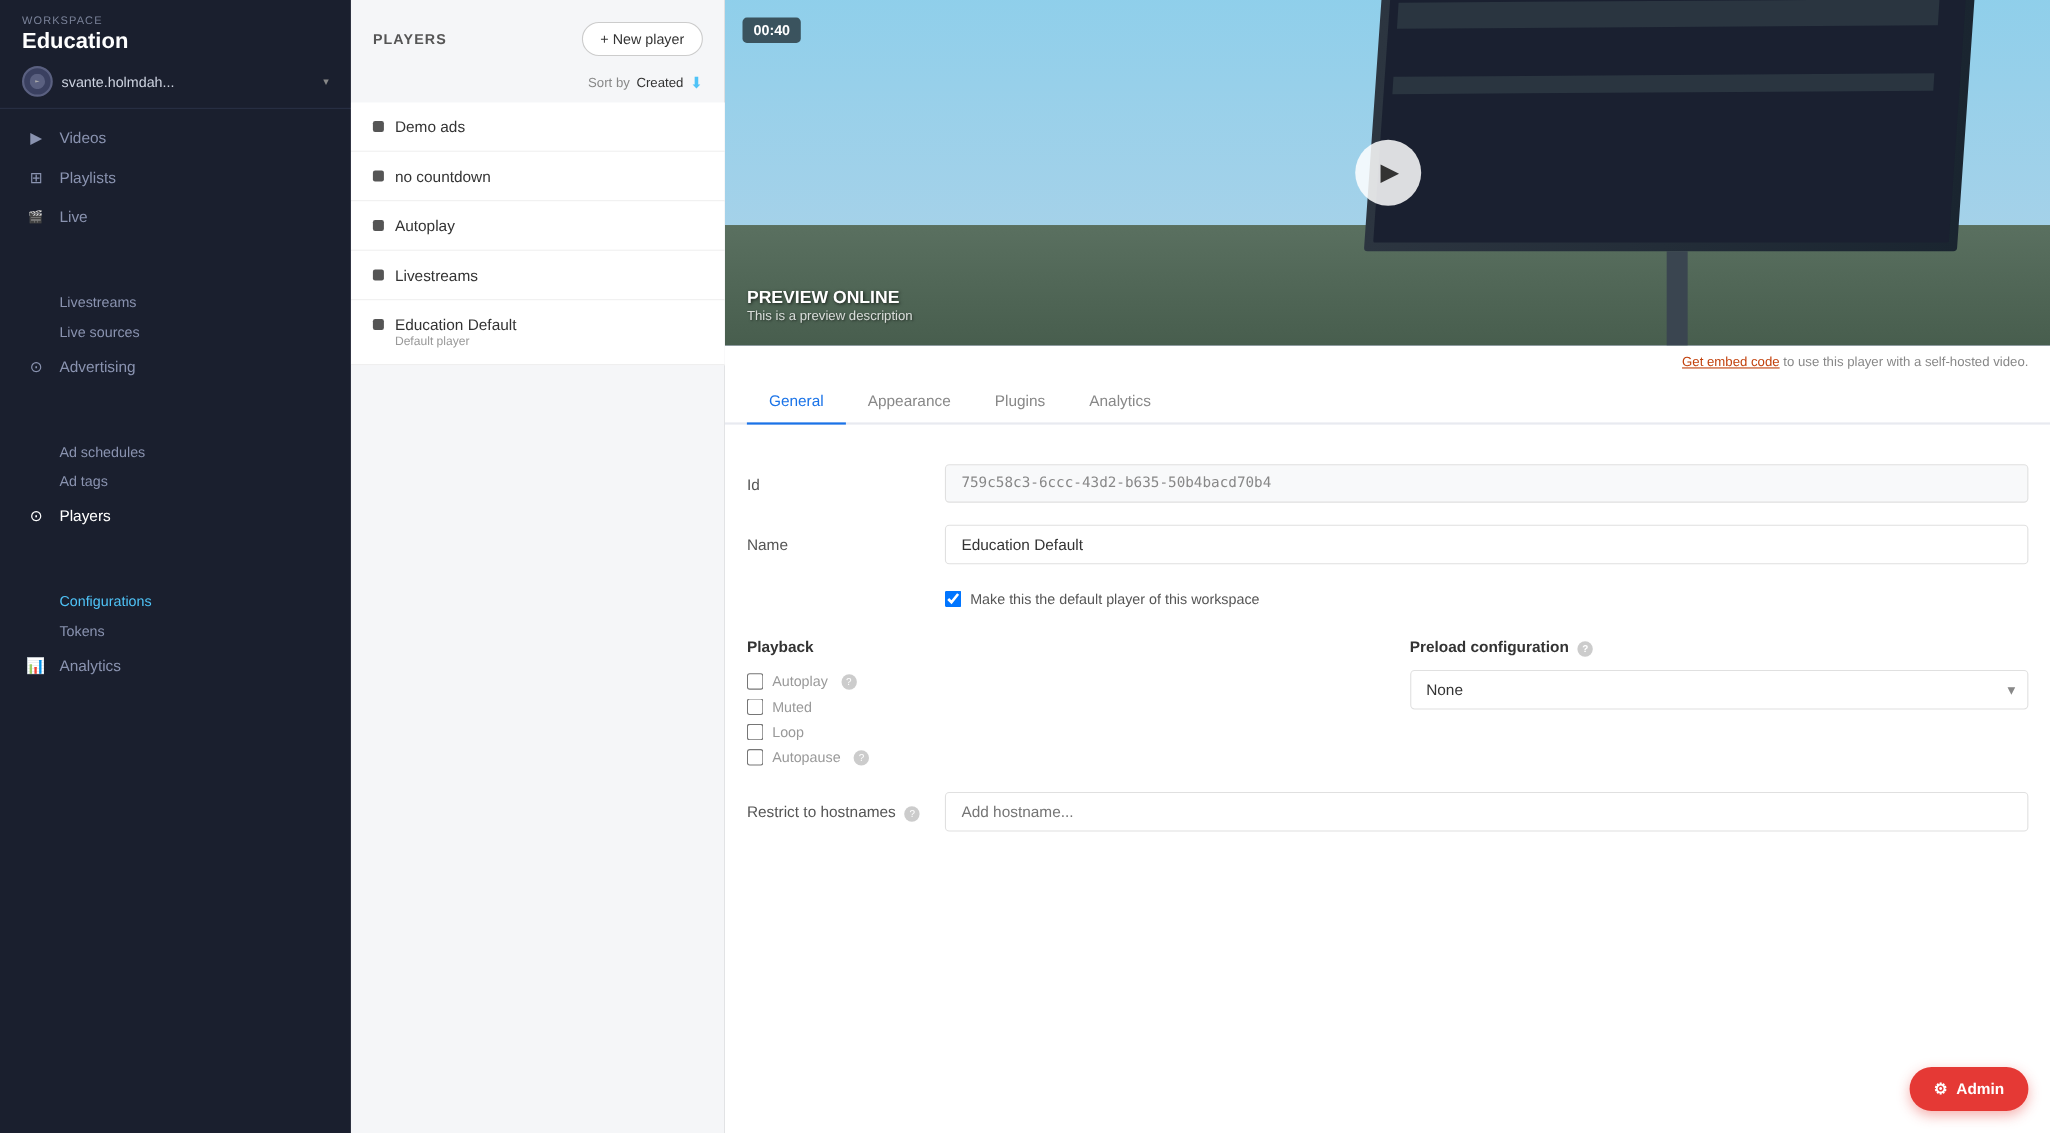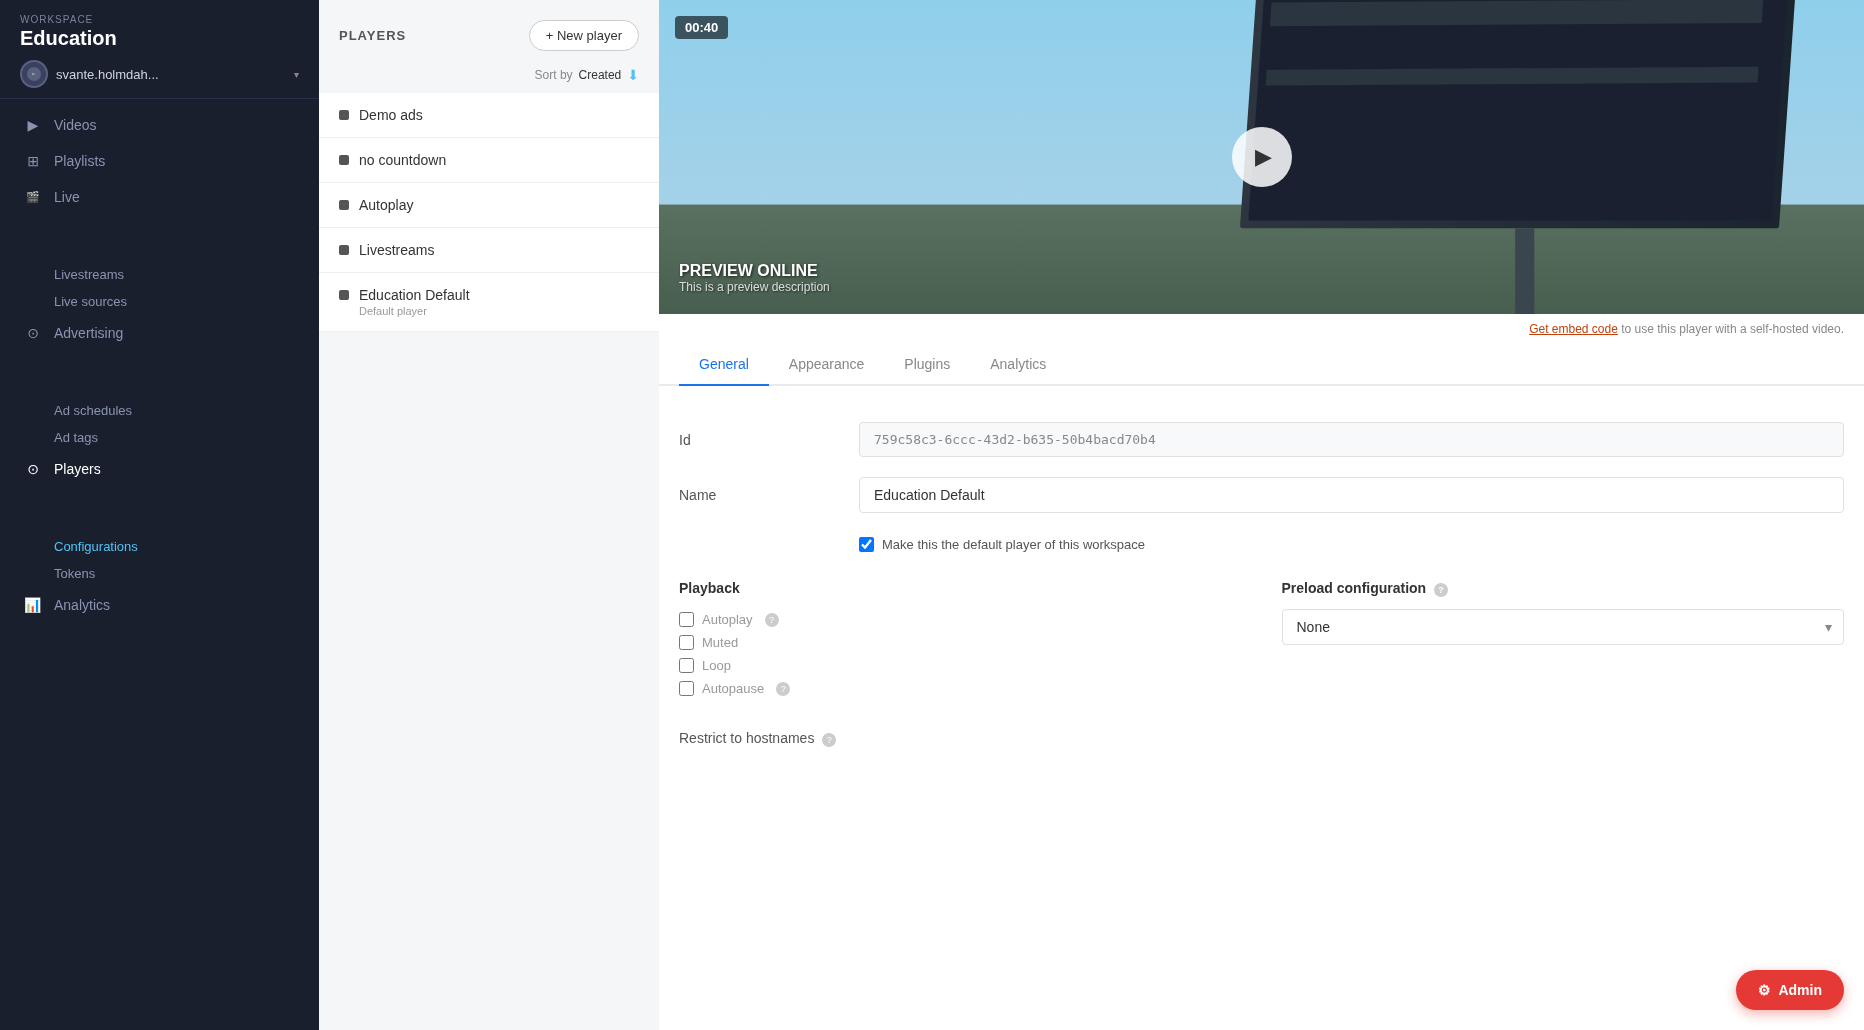--- a/index.html
+++ b/index.html
@@ -291,20 +291,23 @@
           </select>
         </div>
       </div>
     </div>
 
     <div class="form-row">
       <div class="form-label">
         <span>Restrict to hostnames</span>
         <span class="help-icon">?</span>
       </div>
+      <div class="form-field">
+        <input class="field-input" type="text" placeholder="Add hostname..." style="">
+      </div>
     </div>
   </div>
 </div>
 
 <button class="admin-btn">
   <span>⚙</span>
   <span>Admin</span>
 </button>
 
 </body></html>

